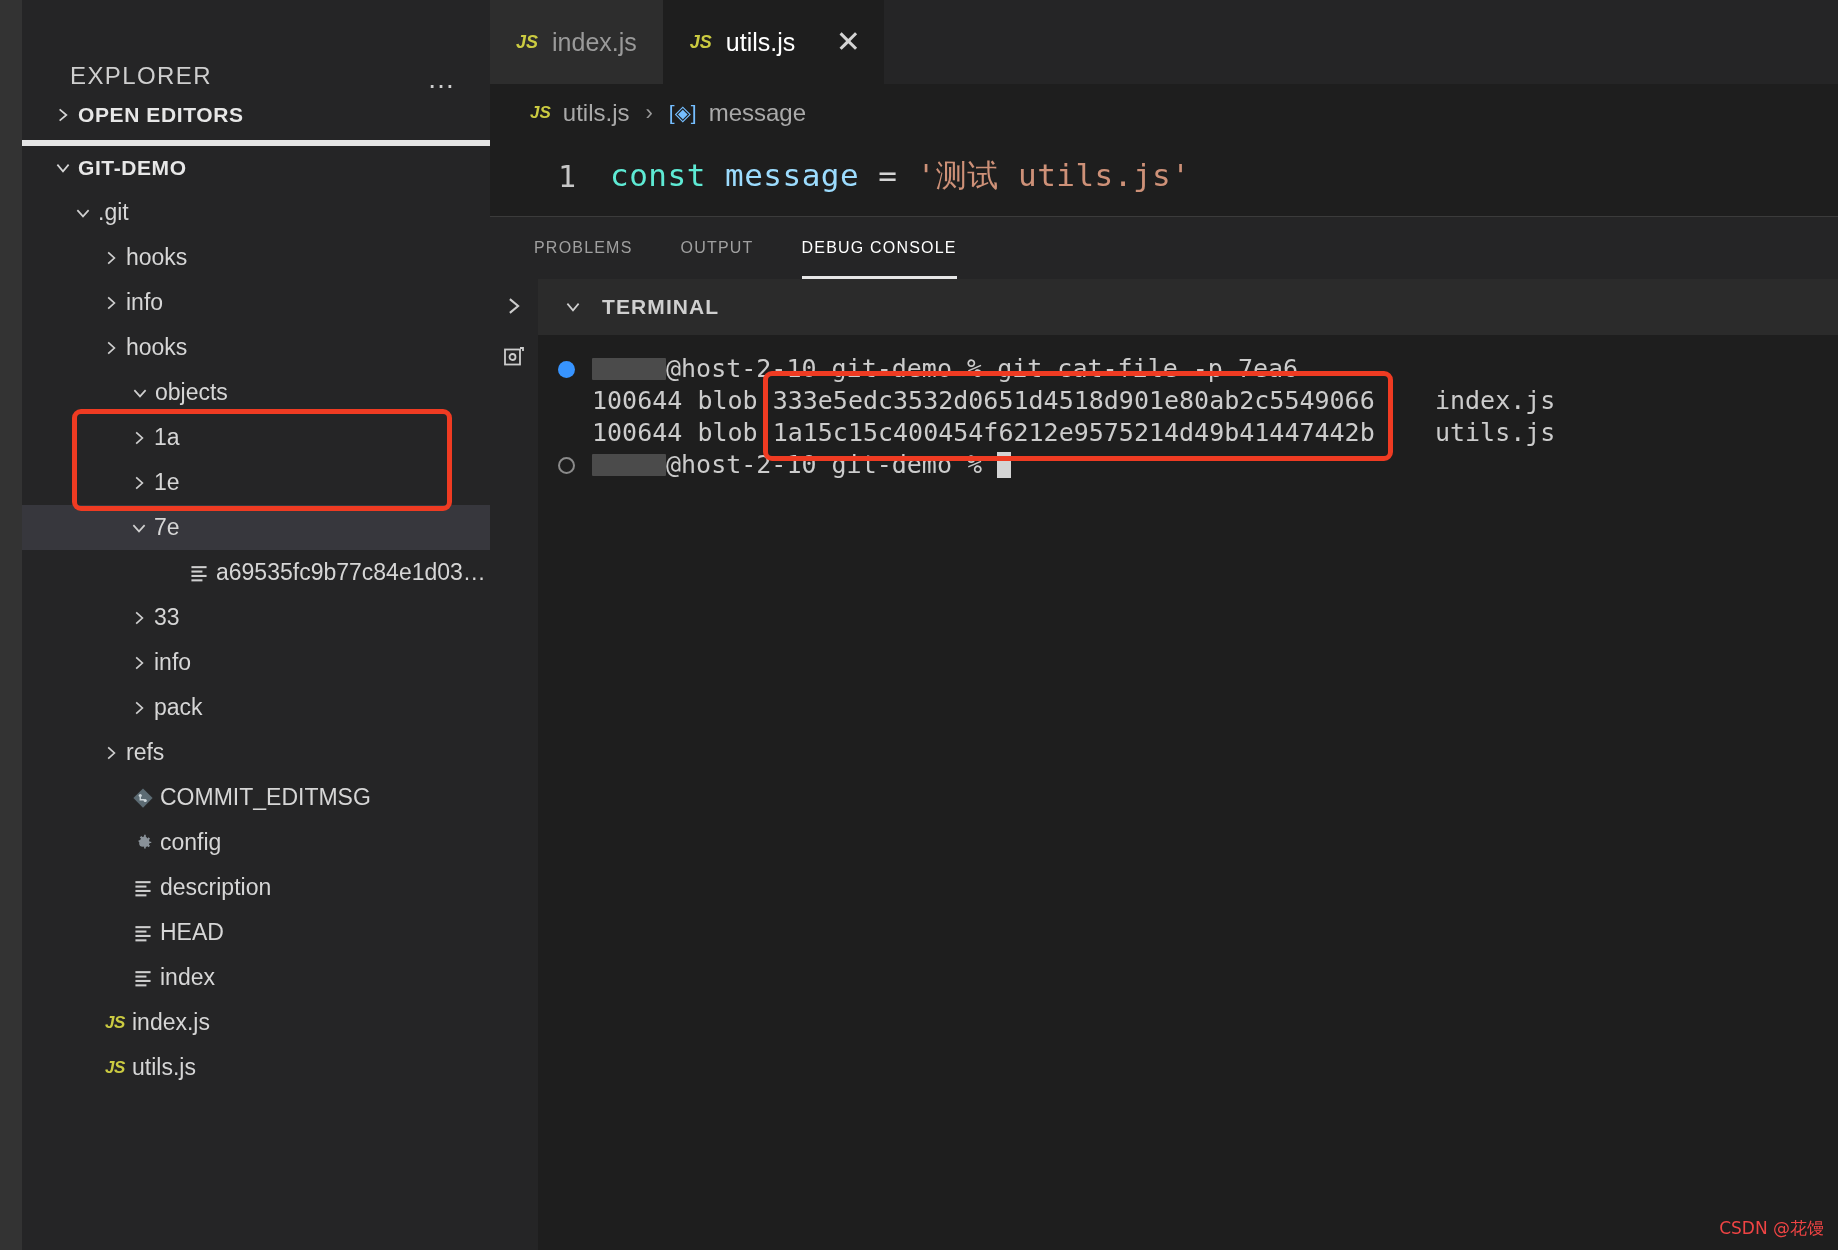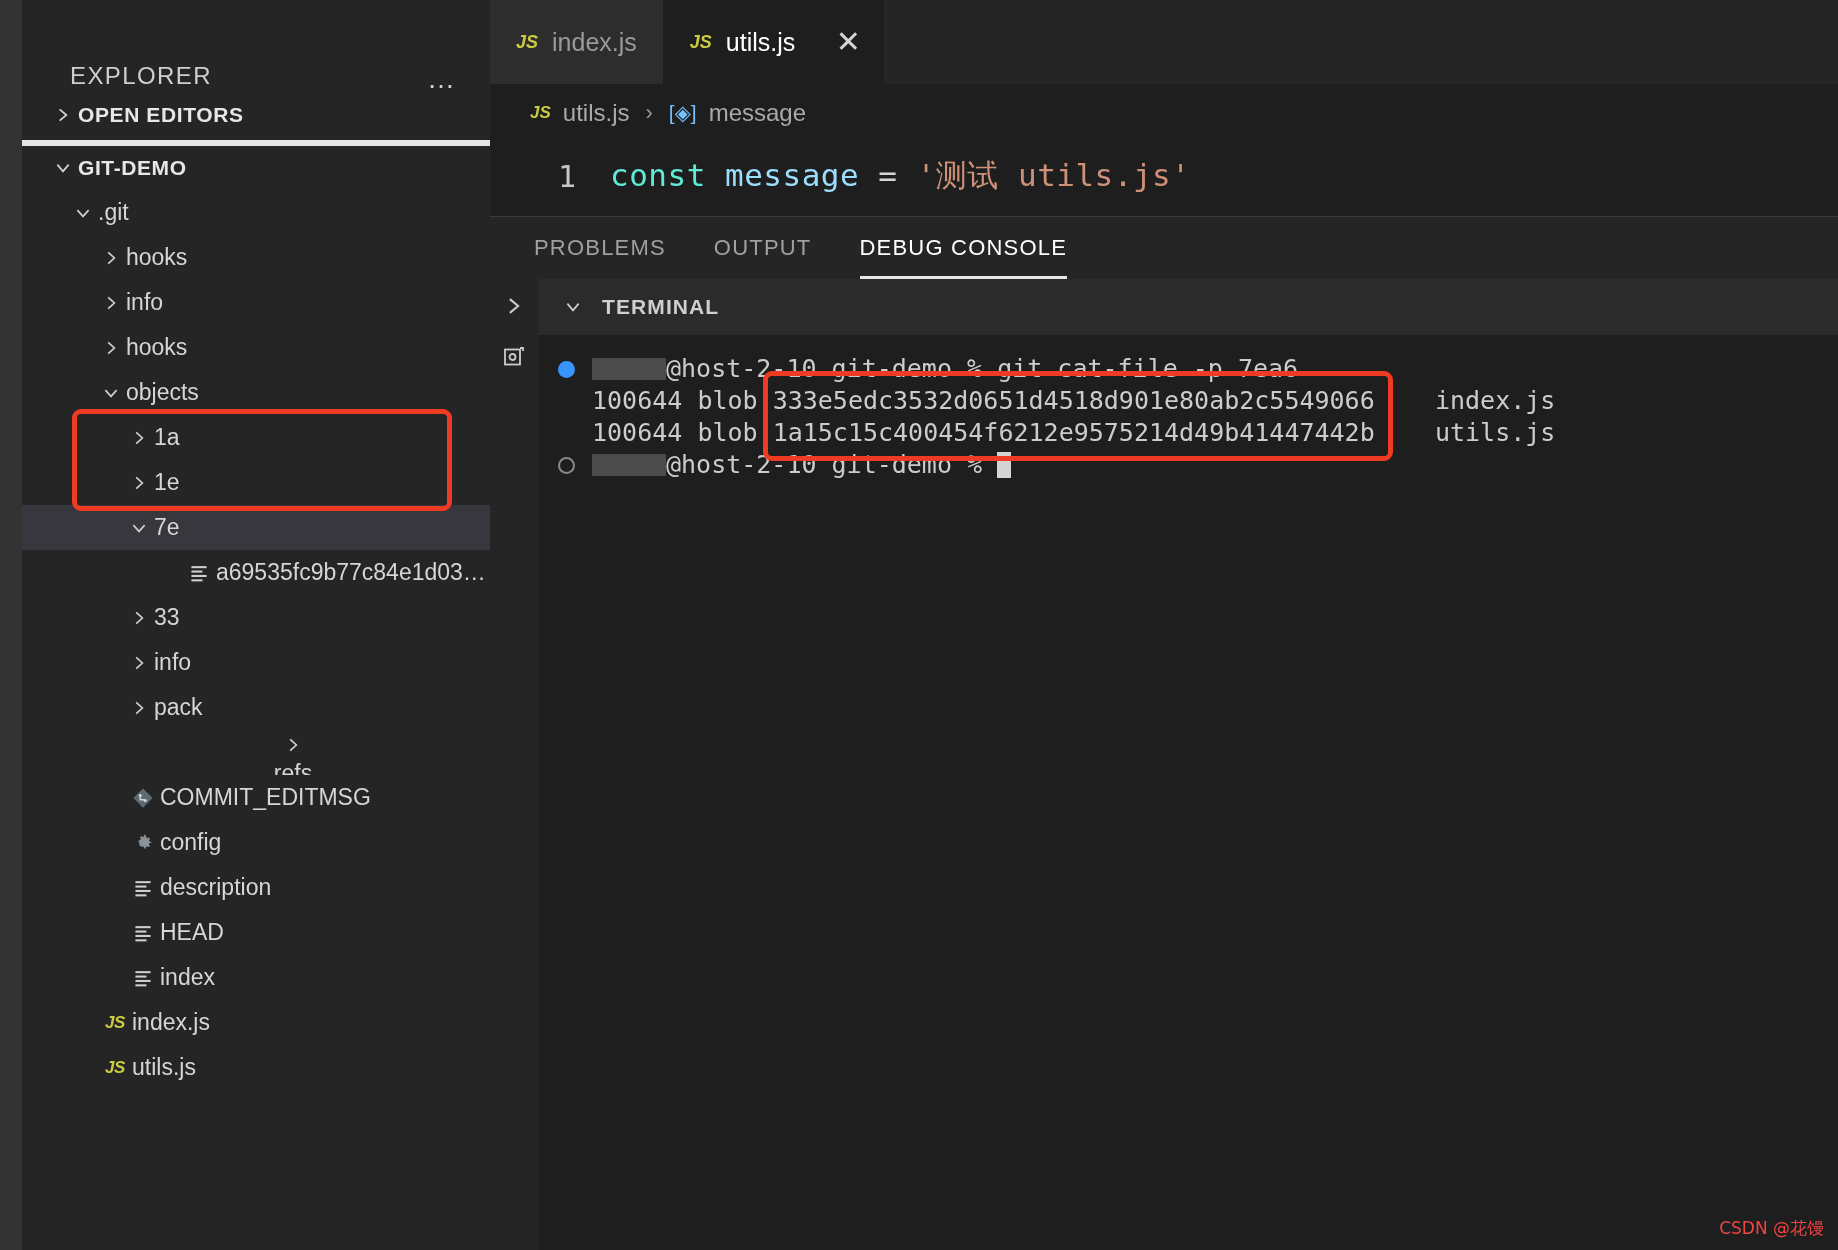--- a/index.html
+++ b/index.html
@@ -118,21 +118,21 @@
   
   .panel {
     position: absolute; left: 0; right: 0; top: 216px; bottom: 0;
     background: #1e1e1e; border-top: 1px solid #3b3b3b;
   }
   .panel-tabs {
     height: 62px; display: flex; align-items: center; gap: 48px;
     padding-left: 44px; background: #252526;
   }
   .panel-tab {
-    font-size: 22px; color: #a0a0a0; letter-spacing: 1.2px;
+    font-size: 16px; color: #a0a0a0; letter-spacing: 1.2px;
     height: 62px; display: flex; align-items: center; cursor: pointer;
     position: relative;
   }
   .panel-tab.active { color: #ffffff; }
   .panel-tab.active::after {
     content: ""; position: absolute; left: 0; right: 0; bottom: 0;
     height: 3px; background: #e7e7e7;
   }
 
   .terminal-wrap { position: absolute; left: 0; right: 0; top: 62px; bottom: 0; display: flex; }
@@ -243,21 +243,21 @@
           <span class="label">info</span>
         </div>
         <div class="tree-row" style="padding-left: 74px;">
           <span class="twisty">
             <svg width="18" height="18" viewBox="0 0 16 16">
               <path d="M5.5 3 L11 8 L5.5 13" fill="none" stroke="#cfcfcf" stroke-width="1.5"></path>
             </svg>
           </span>
           <span class="label">hooks</span>
         </div>
-        <div class="tree-row" style="padding-left: 74px;">
+        <div class="tree-row" style="padding-left: 74px; margin-left: 29px;">
           <span class="twisty">
             <svg width="18" height="18" viewBox="0 0 16 16">
               <path d="M3 5.5 L8 11 L13 5.5" fill="none" stroke="#cfcfcf" stroke-width="1.5"></path>
             </svg>
           </span>
           <span class="label">objects</span>
         </div>
         <div class="tree-row" style="padding-left: 102px;">
           <span class="twisty">
             <svg width="18" height="18" viewBox="0 0 16 16">
@@ -313,21 +313,21 @@
           <span class="label">info</span>
         </div>
         <div class="tree-row" style="padding-left: 102px;">
           <span class="twisty">
             <svg width="18" height="18" viewBox="0 0 16 16">
               <path d="M5.5 3 L11 8 L5.5 13" fill="none" stroke="#cfcfcf" stroke-width="1.5"></path>
             </svg>
           </span>
           <span class="label">pack</span>
         </div>
-        <div class="tree-row" style="padding-left: 74px; flex-direction: column;">
+        <div class="tree-row" style="padding-left: 74px;">
           <span class="twisty">
             <svg width="18" height="18" viewBox="0 0 16 16">
               <path d="M5.5 3 L11 8 L5.5 13" fill="none" stroke="#cfcfcf" stroke-width="1.5"></path>
             </svg>
           </span>
           <span class="label">refs</span>
         </div>
         <div class="tree-row" style="padding-left: 74px;">
           <span class="twisty"></span>
           <span class="ico ico-git">

